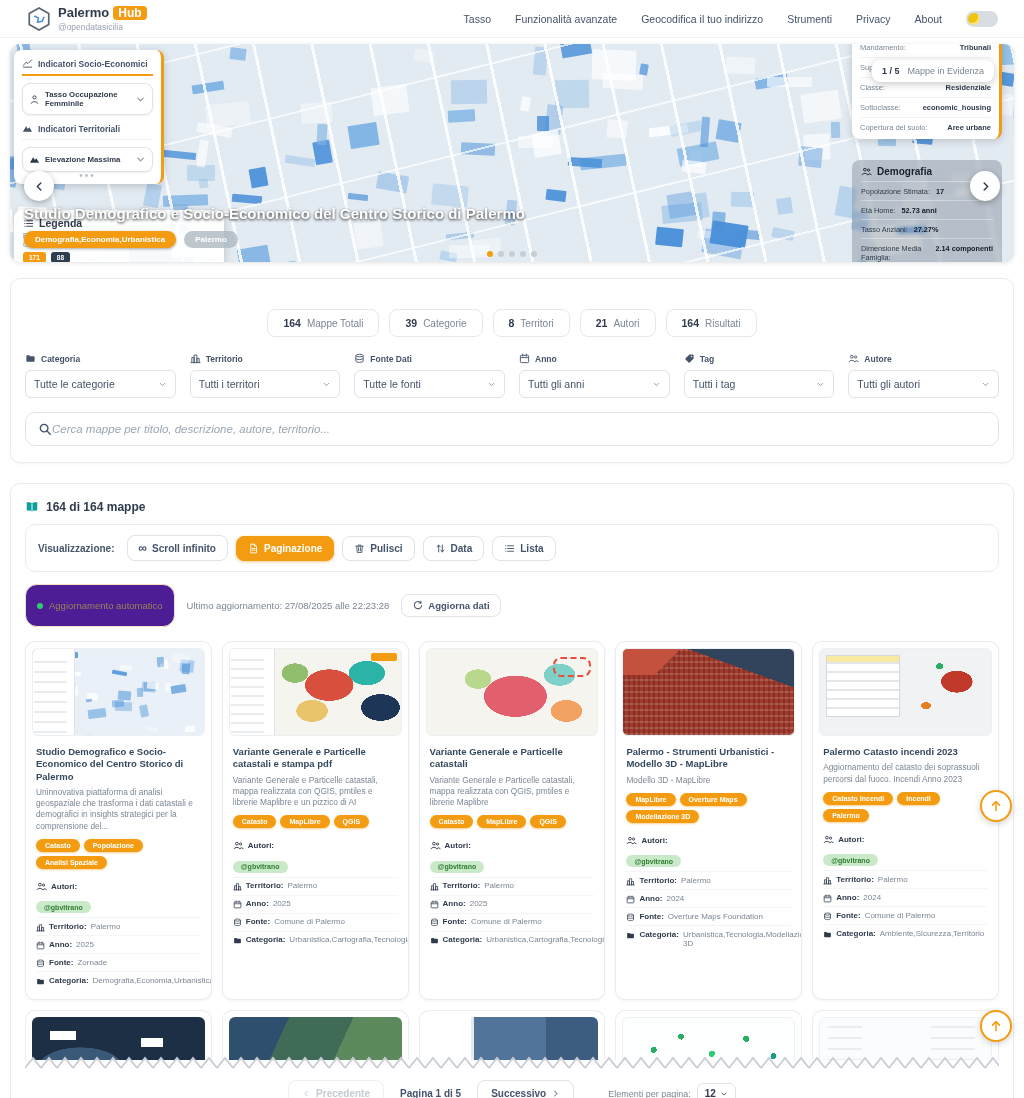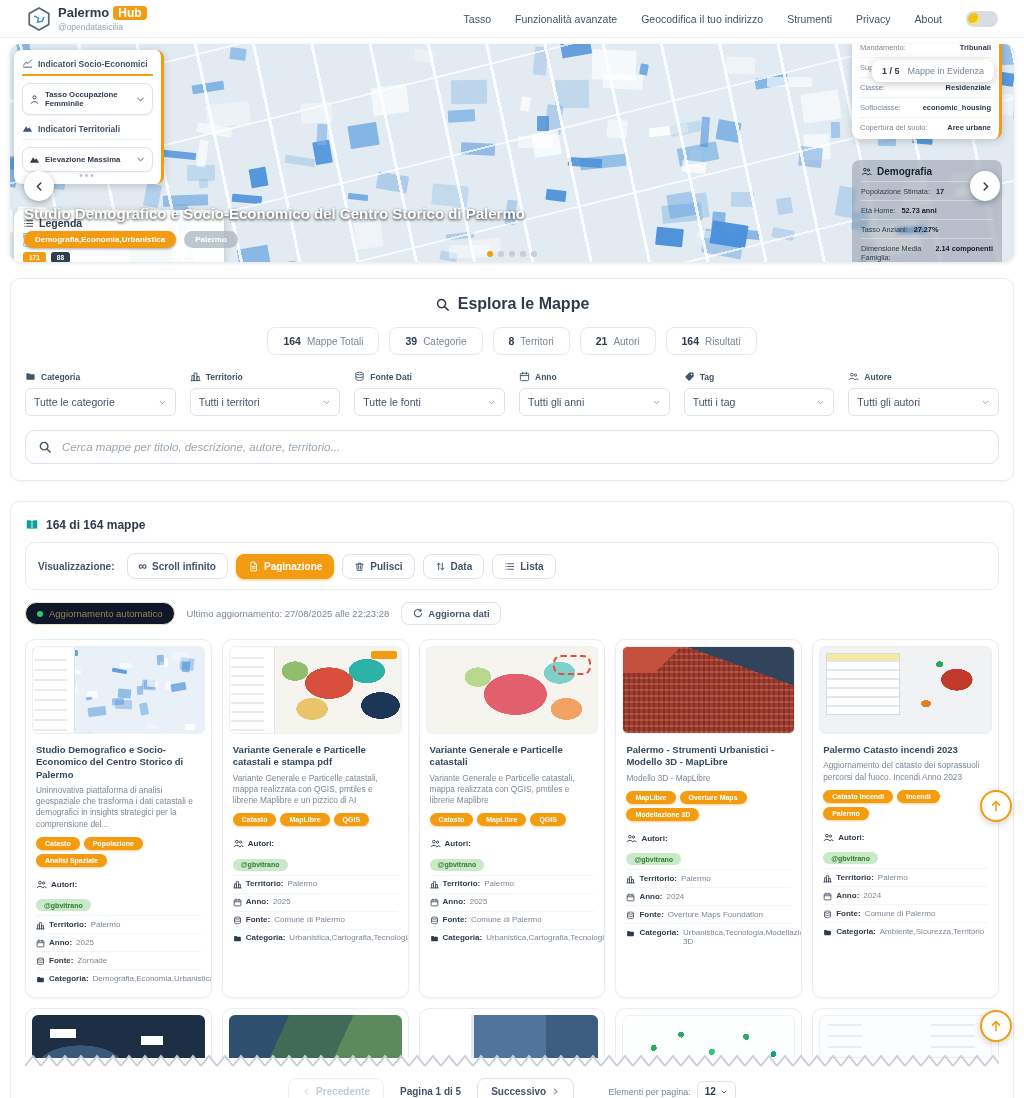--- a/index.html
+++ b/index.html
@@ -74,35 +74,35 @@
 .explore-head{display:flex;align-items:center;justify-content:center;gap:8px;font-size:16px;font-weight:bold;color:#2f3b4c}
 .explore-head .ic{width:15px;height:15px}
 .stats-row{display:flex;justify-content:center;gap:10px;margin-top:14px}
 .stat-pill{display:flex;align-items:center;gap:6px;border:1px solid #e4e8ed;border-radius:8px;padding:7px 15px;background:#fff}
 .stat-pill b{font-size:10.5px;color:#2f3b4c}
 .stat-pill span{font-size:10px;color:#7b8794}
 .filters{display:grid;grid-template-columns:repeat(6,1fr);gap:14px;margin-top:16px}
 .filter-label{display:flex;align-items:center;gap:5px;font-size:8.5px;font-weight:bold;color:#44546a;margin-bottom:6px}
 .select{display:flex;align-items:center;border:1px solid #dfe3e8;border-radius:6px;padding:7px 8px;font-size:10.5px;color:#44546a;background:#fff;cursor:pointer}
 .select .chev{margin-left:auto;color:#8a97a5}
-.searchbar{display:flex;align-items:center;gap:10px;border:1.5px solid #dfe3e8;border-radius:10px;height:34px;margin-top:14px;padding:16px 12px}
+.searchbar{display:flex;align-items:center;border:1.5px solid #dfe3e8;border-radius:10px;height:34px;margin-top:14px;padding:16px 12px}
 .searchbar input{border:none;outline:none;flex:1;font-size:11.5px;font-style:italic;color:#44546a;font-family:"Liberation Sans",sans-serif}
 .searchbar input::placeholder{color:#9aa7b2}
 
 
 .results{margin-top:20px}
 .count-row{display:flex;align-items:center;gap:7px;font-size:12px;font-weight:bold;color:#2f3b4c}
 .count-row .ic{width:14px;height:14px}
 .controls{display:flex;align-items:center;gap:8px;border:1px solid #e8ecf0;border-radius:10px;padding:10px 12px;margin-top:10px}
 .view-label{font-size:10px;font-weight:bold;color:#44546a;margin-right:4px}
 .ctrl{display:flex;align-items:center;gap:5px;border:1px solid #dfe3e8;border-radius:8px;padding:6px 11px;font-size:10px;font-weight:bold;color:#44546a;background:#fff;cursor:pointer;font-family:"Liberation Sans",sans-serif}
 .ctrl.active{background:#f39c12;border-color:#f39c12;color:#fff;box-shadow:0 1px 3px rgba(243,156,18,.5)}
 .ctrl .inf{font-size:12px;line-height:1}
 .update-row{display:flex;align-items:center;gap:12px;margin-top:12px}
-.auto-pill{display:flex;align-items:center;gap:6px;background:#0f172a;border:1px solid #f3e3c4;border-radius:12px;padding:5px 11px;font-size:9.5px;color:#9b8356}
+.auto-pill{display:flex;align-items:center;gap:6px;background:#4c1d95;border:1px solid #f3e3c4;border-radius:12px;padding:15px 11px;font-size:9.5px;color:#9b8356}
 .auto-pill .dotg{width:6px;height:6px;border-radius:50%;background:#2ecc71}
 .last-update{font-size:9.5px;color:#7b8794}
 .refresh-btn{display:flex;align-items:center;gap:5px;border:1px solid #dfe3e8;border-radius:8px;padding:5px 10px;font-size:9.5px;font-weight:bold;color:#44546a;background:#fff;cursor:pointer;font-family:"Liberation Sans",sans-serif}
 
 
 .cards-grid{display:grid;grid-template-columns:repeat(5,1fr);gap:10px;margin-top:14px}
 .card{border:1px solid #e9edf1;border-radius:10px;background:#fff;box-shadow:0 1px 3px rgba(0,0,0,.05);overflow:hidden;cursor:pointer}
 .thumb{height:88px;margin:6px;border-radius:6px;position:relative;overflow:hidden;border:1px solid #edf0f3}
 .card-body{padding:4px 10px 10px}
 .card-title{font-size:9.5px;font-weight:bold;color:#34495e;line-height:1.3}
@@ -551,26 +551,20 @@
         </div>
         <div class="demo-row">
           <span class="lbl">Dimensione Media Famiglia:</span>
           <span class="val">2.14 componenti</span>
         </div>
       </div>
   </div>
 </section>
 
 <section class="panel">
-  <div class="explore-head">
-    <svg class="ic">
-        <use href="#i-search"></use>
-      </svg>
-    <span>Esplora le Mappe</span>
-  </div>
   <div class="stats-row" id="stats-row">
       <div class="stat-pill">
         <b>164</b>
         <span>Mappe Totali</span>
       </div>
       <div class="stat-pill">
         <b>39</b>
         <span>Categorie</span>
       </div>
       <div class="stat-pill">

